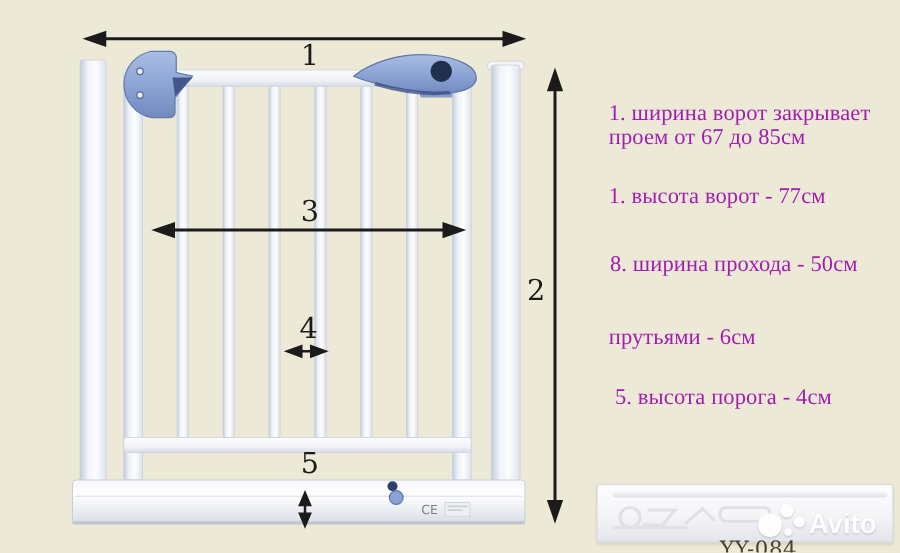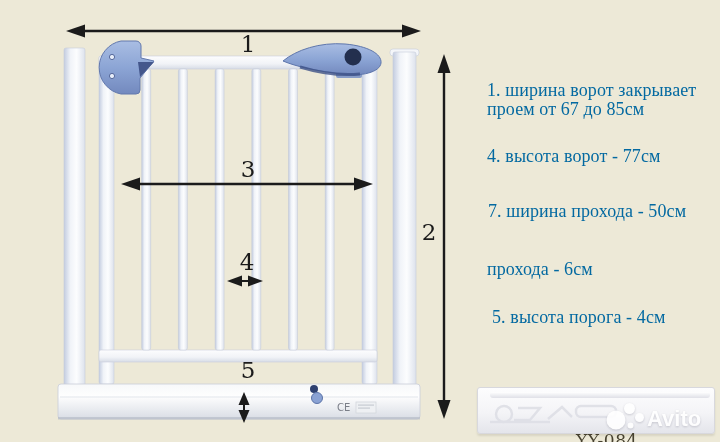--- a/index.html
+++ b/index.html
@@ -5,21 +5,21 @@
   html,body{margin:0;padding:0}
   body{
     width:720px;height:442px;overflow:hidden;position:relative;
     background:#ede9d7;
     font-family:"Liberation Serif", serif;
   }
   .stage{position:absolute;inset:0;width:720px;height:442px}
   svg.gate{position:absolute;left:0;top:0}
 
   .spec{
-    position:absolute;color:#0369a1;font-size:18px;line-height:19px;
+    position:absolute;color:#a21caf;font-size:18px;line-height:19px;
     letter-spacing:.1px;
   }
   .spec div{white-space:nowrap}
   #spec1{left:487px;top:81px}
   #spec2{left:487px;top:147px}
   #spec3{left:488px;top:202px}
   #spec4{left:487px;top:260px}
   #spec5{left:492px;top:308px}
 
   .photo{
@@ -163,27 +163,27 @@
       <text x="248" y="378">5</text>
     </g>
   </svg>
 
   <div>
     <div class="spec" id="spec1">
       <div>1. ширина ворот закрывает</div>
       <div>проем от 67 до 85см</div>
     </div>
     <div class="spec" id="spec2">
-      <div>4. высота ворот - 77см</div>
+      <div>1. высота ворот - 77см</div>
     </div>
     <div class="spec" id="spec3">
-      <div>7. ширина прохода - 50см</div>
+      <div>8. ширина прохода - 50см</div>
     </div>
     <div class="spec" id="spec4">
-      <div>прохода - 6см</div>
+      <div>прутьями - 6см</div>
     </div>
     <div class="spec" id="spec5">
       <div>5. высота порога - 4см</div>
     </div>
   </div>
 
   <div class="photo">
     <div class="ridge"></div>
     <svg class="emboss" width="236" height="45" viewBox="0 0 236 45">
       <g fill="none" stroke="#dedfe6" stroke-width="2.5" opacity="0.9">

